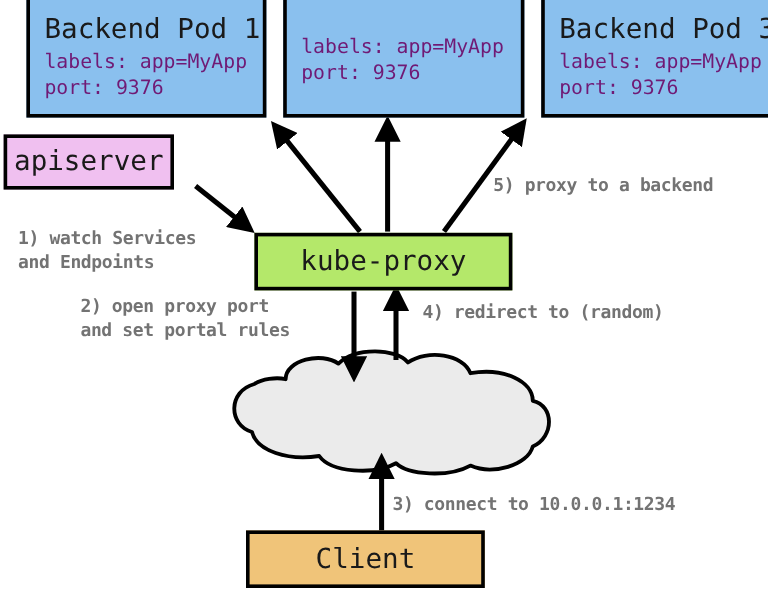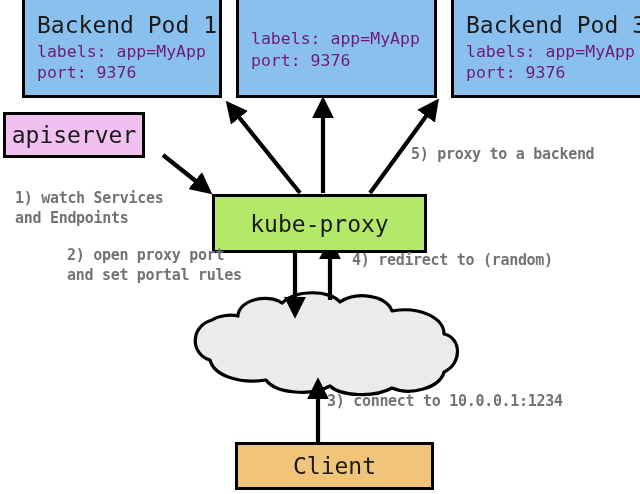--- a/index.html
+++ b/index.html
@@ -137,40 +137,40 @@
     <div class="pod-meta">
       <div class="pod-line">labels: app=MyApp</div>
       <div class="pod-line">port: 9376</div>
     </div>
   </div>
 
   <div class="node" style="left:3px; top:112px; width:142px; height:46px; background:#f0c0f0;">
     <div class="center-label">apiserver</div>
   </div>
 
-  <div class="node" style="left:212px; top:194px; width:215px; height:59px; background:#b4e86a;">
+  <div class="node" style="left:212px; top:194px; width:215px; height:48px; background:#b4e86a;">
     <div class="center-label">kube-proxy</div>
   </div>
 
 
-  <div class="node" style="left:235px; top:442px; width:199px; height:48px; background:#f0c479;">
+  <div class="node" style="left:205px; top:442px; width:199px; height:48px; background:#f0c479;">
     <div class="center-label">Client</div>
   </div>
 
   <div class="step-label" style="left:15px; top:189px;">
     <div>1) watch Services</div>
     <div>and Endpoints</div>
   </div>
 
   <div class="step-label" style="left:67px; top:246px;">
     <div>2) open proxy port</div>
     <div>and set portal rules</div>
   </div>
 
-  <div class="step-label" style="left:327px; top:392px;">
+  <div class="step-label" style="left:327px; top:411px;">
     <div>3) connect to 10.0.0.1:1234</div>
   </div>
 
   <div class="step-label" style="left:352px; top:251px;">
     <div>4) redirect to (random)</div>
   </div>
 
   <div class="step-label" style="left:411px; top:145px;">
     <div>5) proxy to a backend</div>
   </div>

